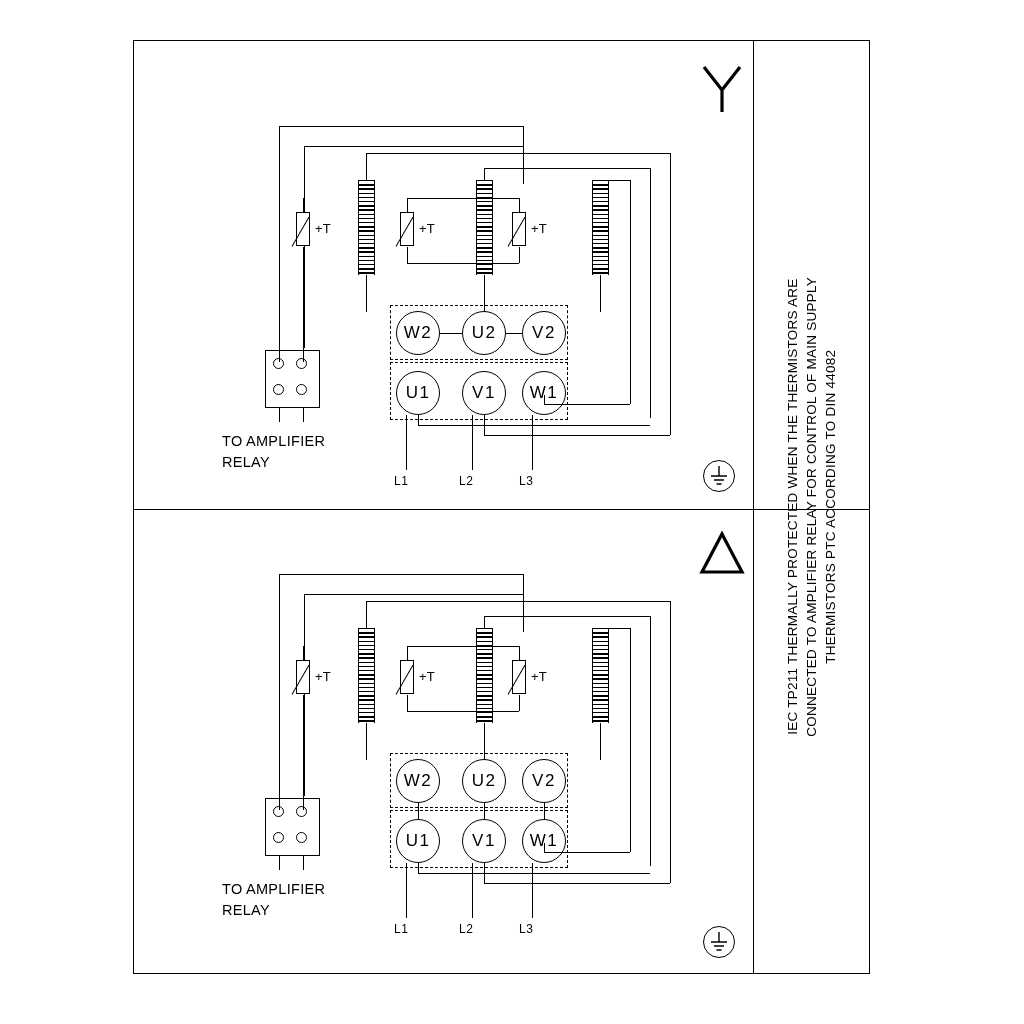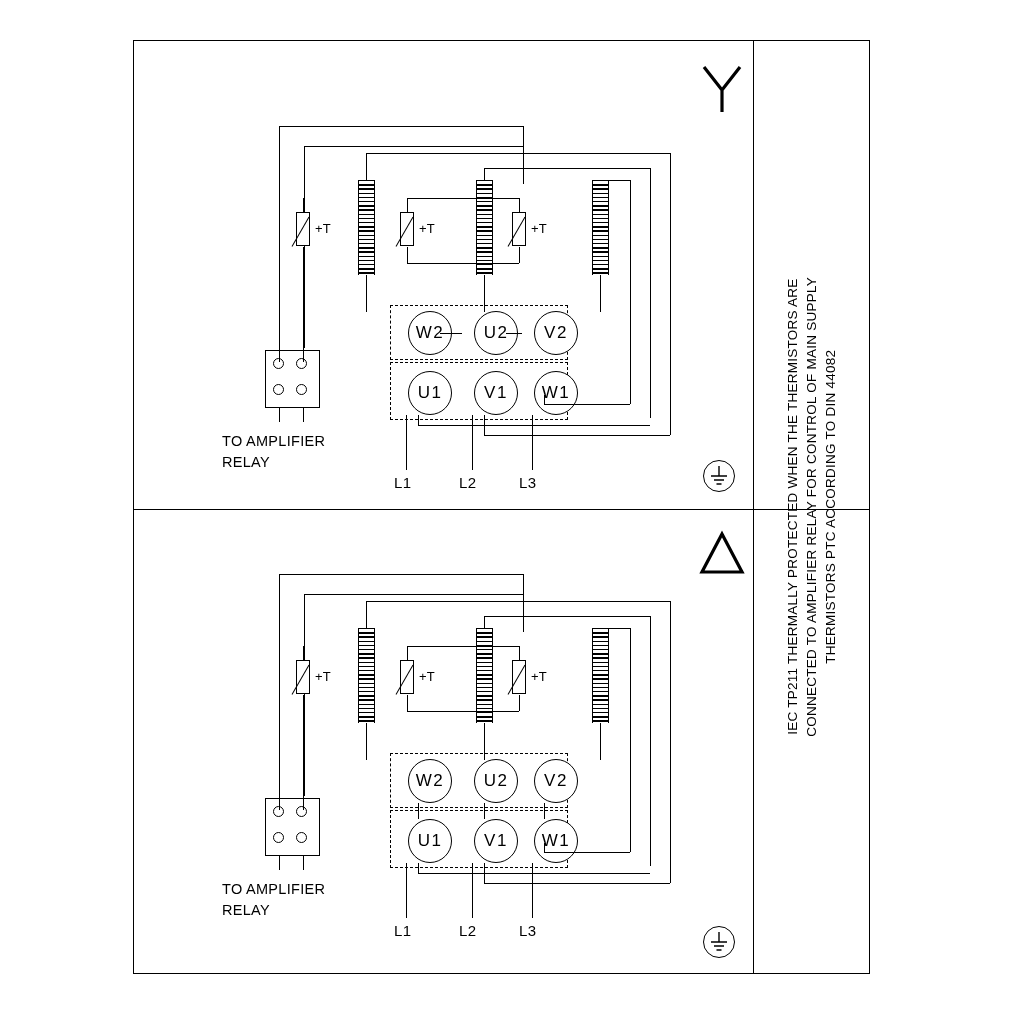--- a/index.html
+++ b/index.html
@@ -99,21 +99,20 @@
     height: 44px;
     border: 1.4px solid #000;
     border-radius: 50%;
     background: #fff;
     display: flex;
     align-items: center;
     justify-content: center;
     font-size: 17px;
     letter-spacing: 1.5px;
     box-sizing: border-box;
-    margin-left: 12px;
   }
 
   
   .dashbox {
     position: absolute;
     border: 1.3px dashed #000;
     box-sizing: border-box;
     background: transparent;
   }
 
@@ -138,21 +137,21 @@
 
   
   .lbl {
     position: absolute;
     font-size: 14.5px;
     letter-spacing: .3px;
     white-space: nowrap;
   }
   .phase-lbl {
     position: absolute;
-    font-size: 15px;
+    font-size: 12px;
     letter-spacing: .5px;
   }
 
   
   .sym { position: absolute; }
 
   
   .earth-circle {
     position: absolute;
     width: 32px;

